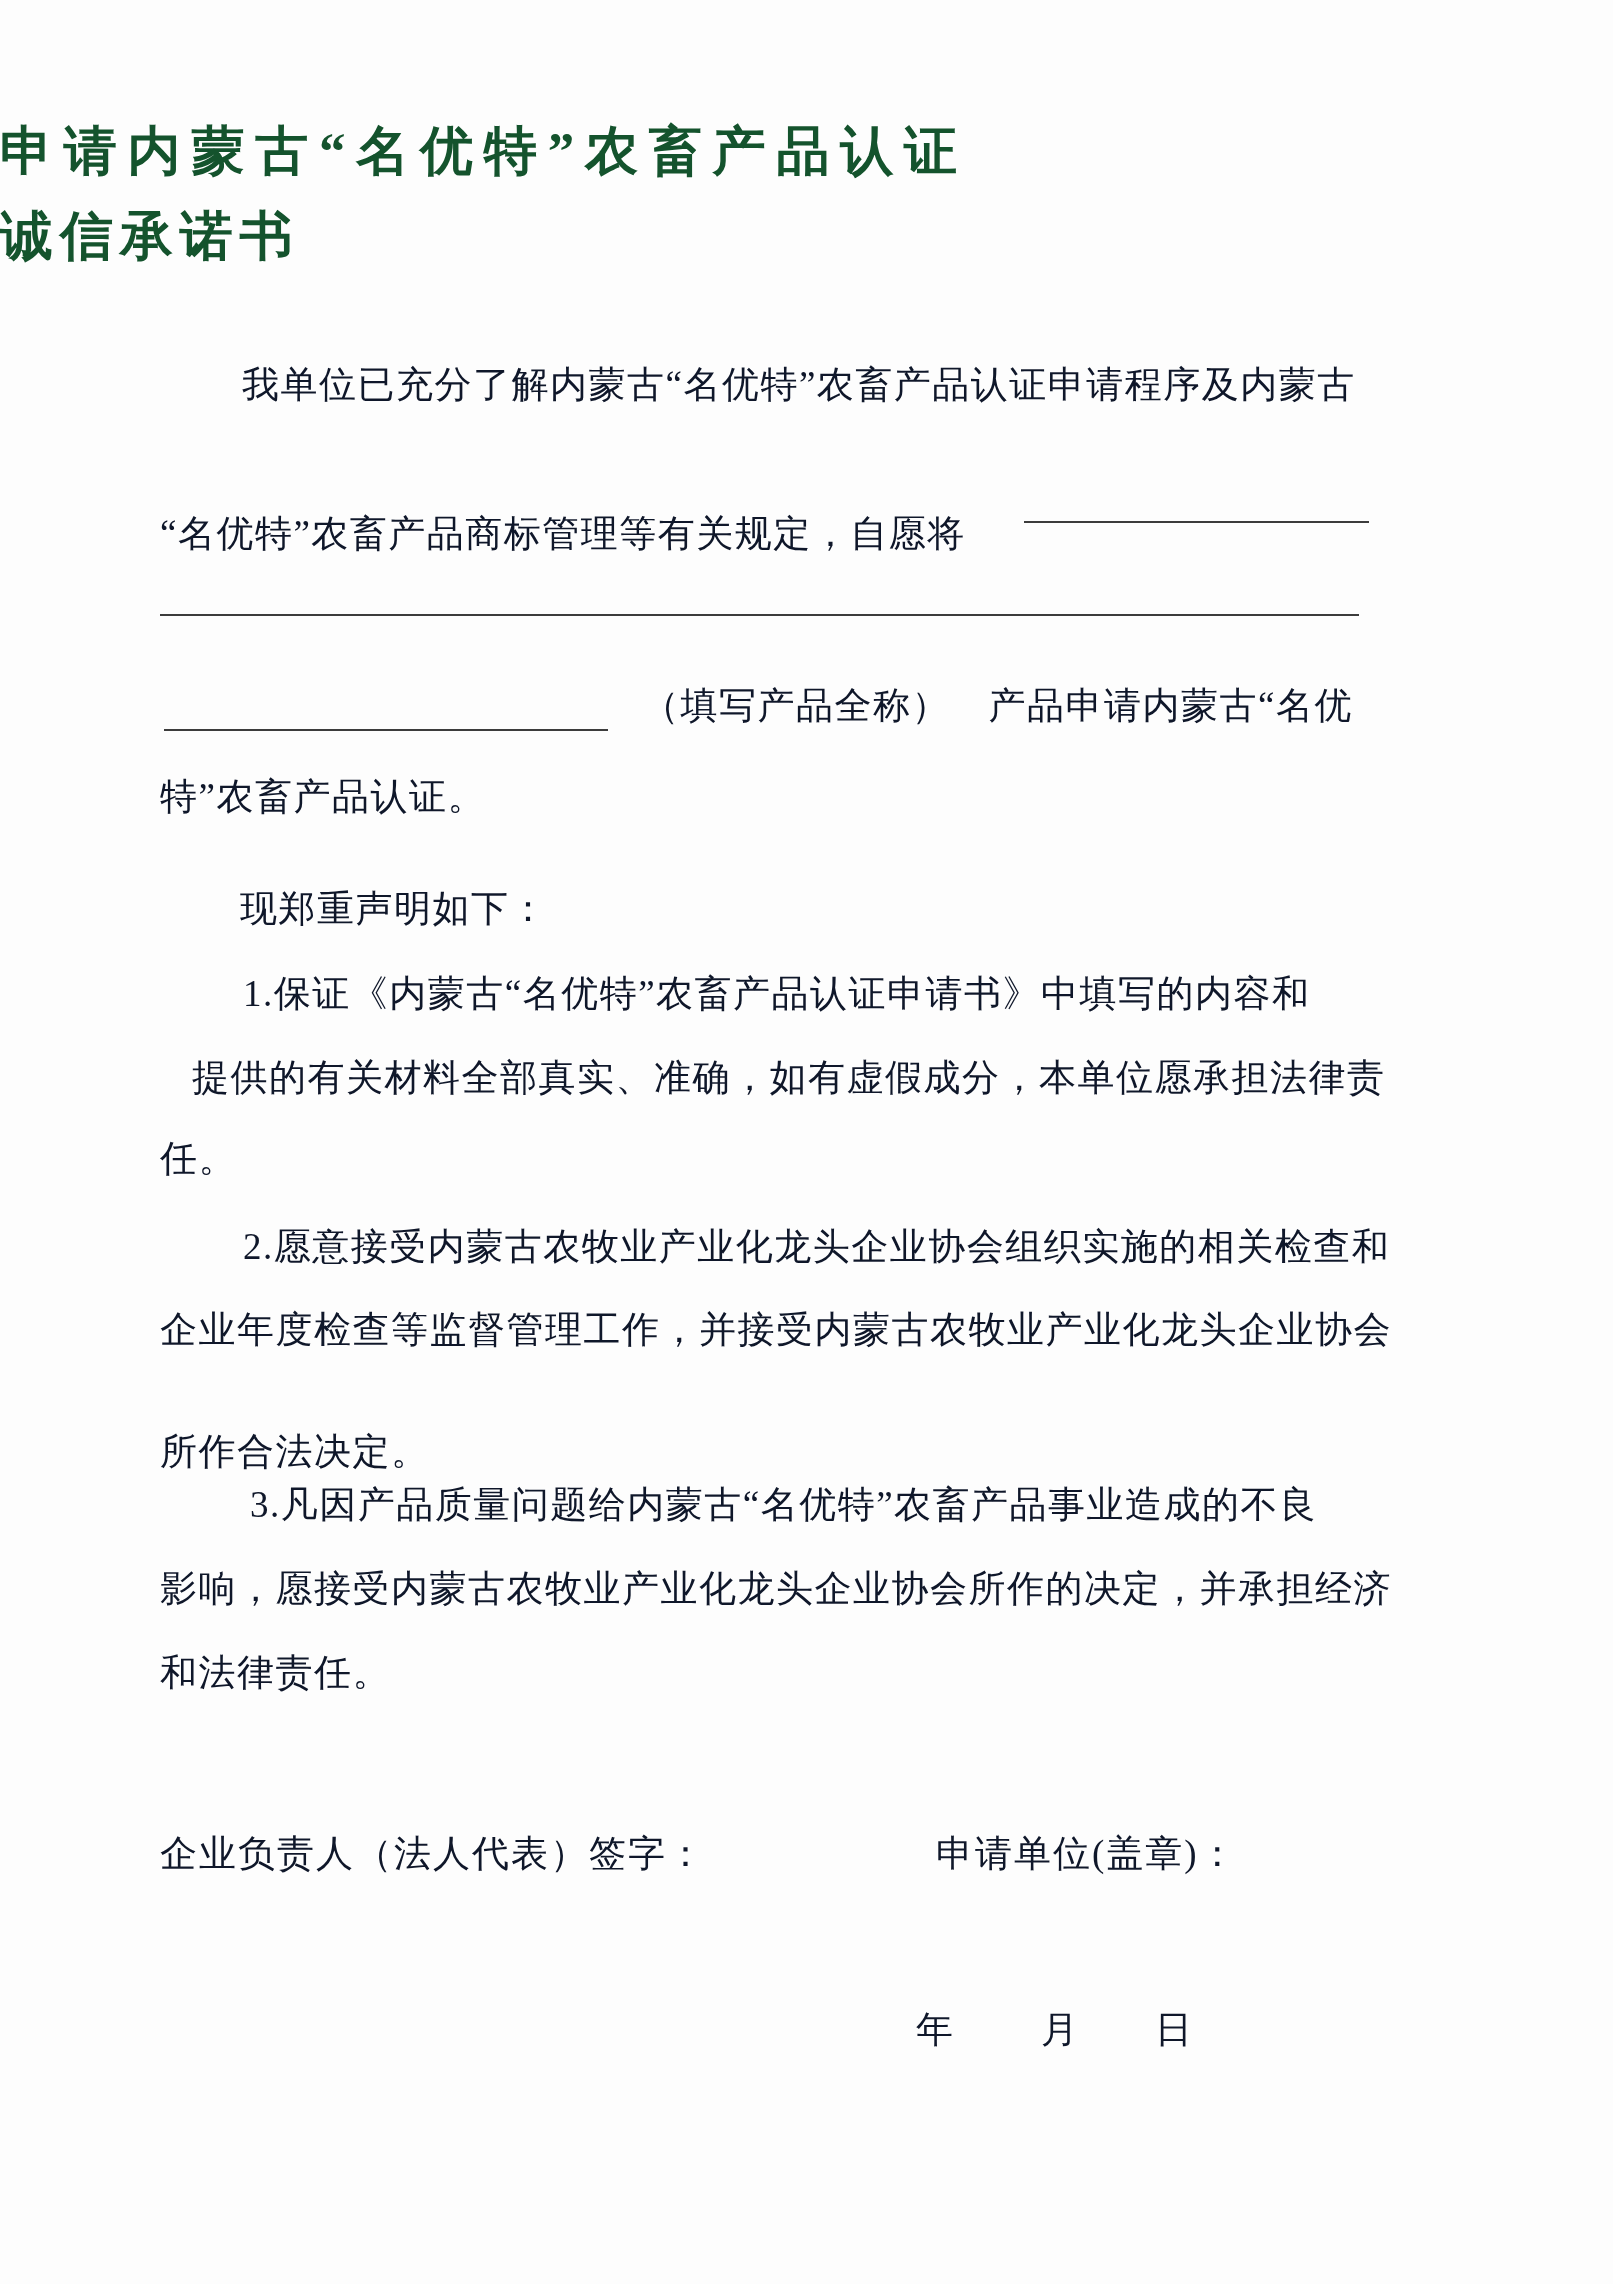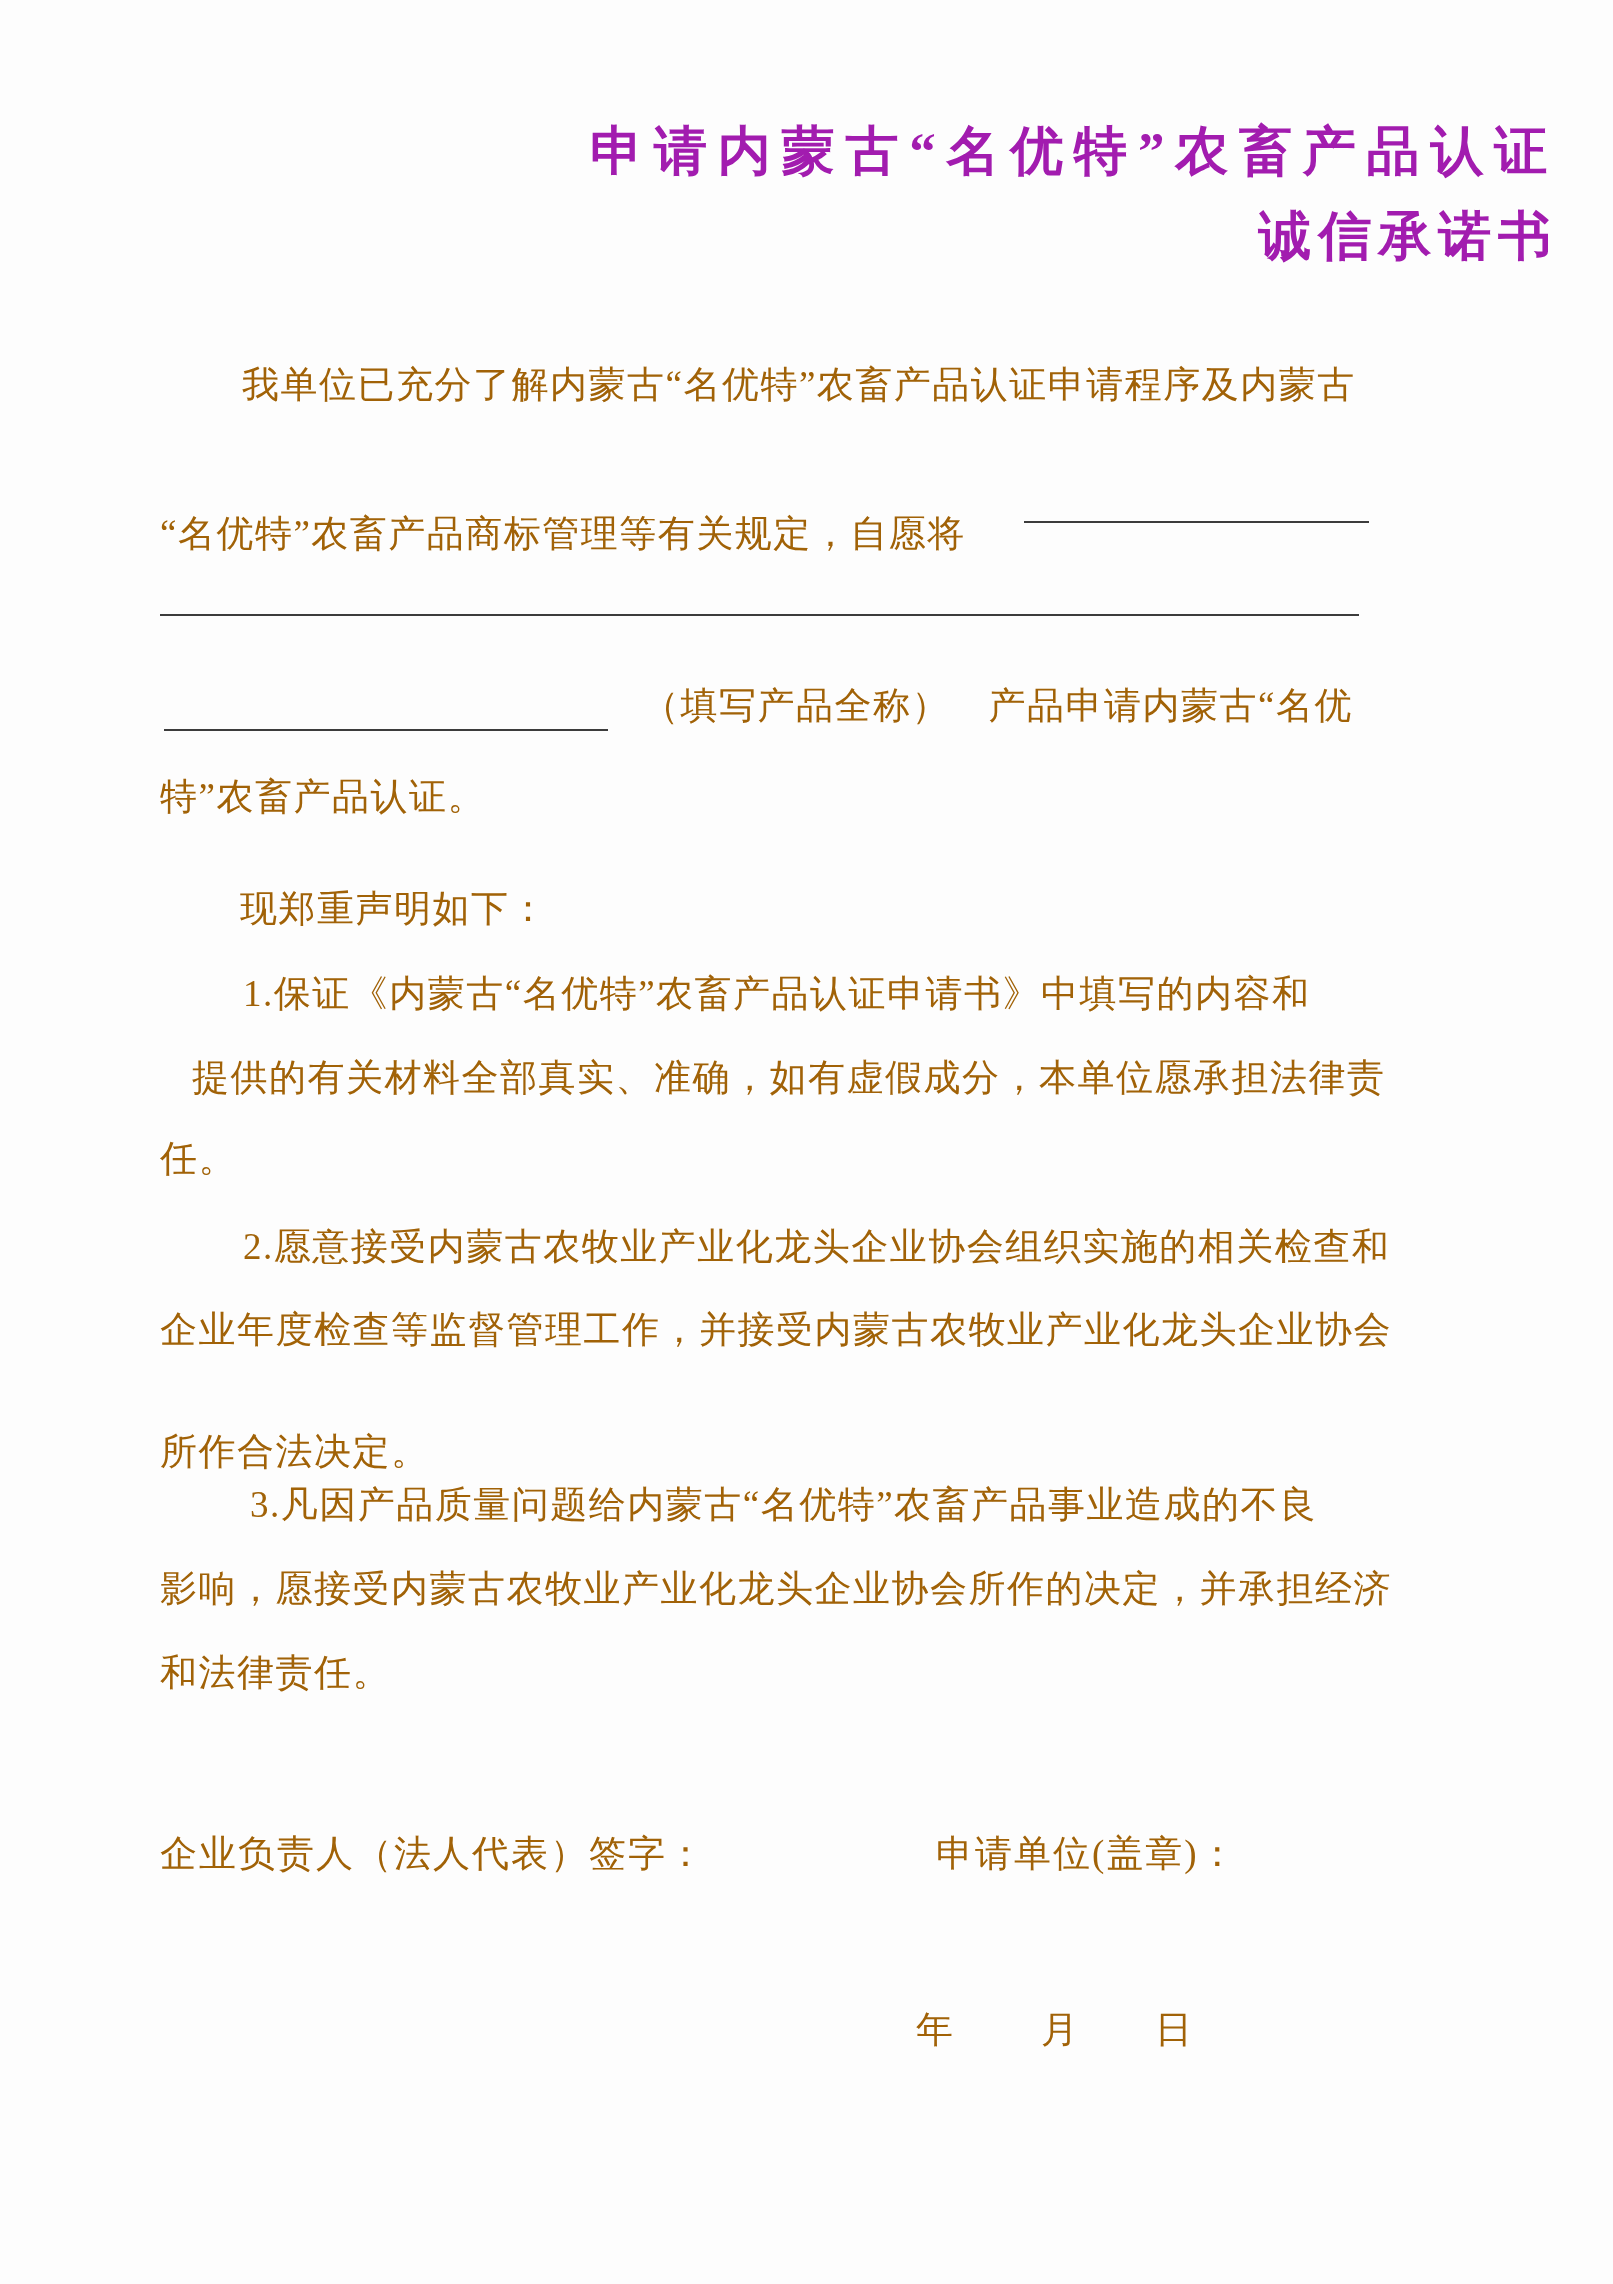--- a/index.html
+++ b/index.html
@@ -15,30 +15,30 @@
     overflow: hidden;
     font-family: "Liberation Serif", "DejaVu Serif", serif;
     color: #2a2a2a;
   }
   .line {
     position: absolute;
     font-size: 37px;
     letter-spacing: 1.5px;
     line-height: 1;
     white-space: pre;
-    color: #a16207;
+    color: #0f172a;
   }
   .title-line {
     position: absolute;
     left: 0;
     width: 1558px;
-    text-align: right;
+    text-align: left;
     font-weight: bold;
     line-height: 1;
-    color: #a21caf;
+    color: #14532d;
     white-space: pre;
   }
   .title-main   { top: 125px; font-size: 53px; letter-spacing: 10.8px; }
   .title-sub    { top: 210px; font-size: 53px; letter-spacing: 6.9px; }
   .rule {
     position: absolute;
     height: 0;
     border-top: 2.9px solid #3c3c3c;
   }
   .sig  { font-size: 37px; letter-spacing: 2px; }

